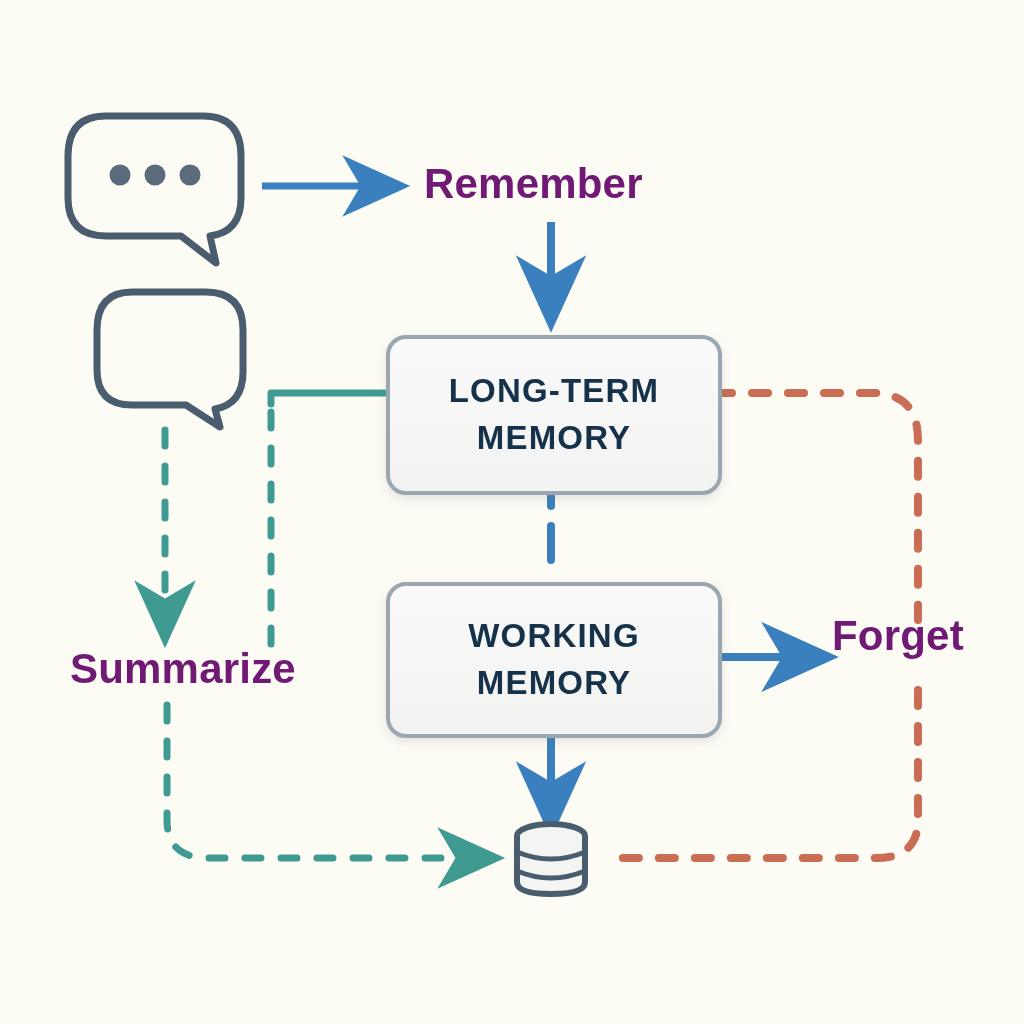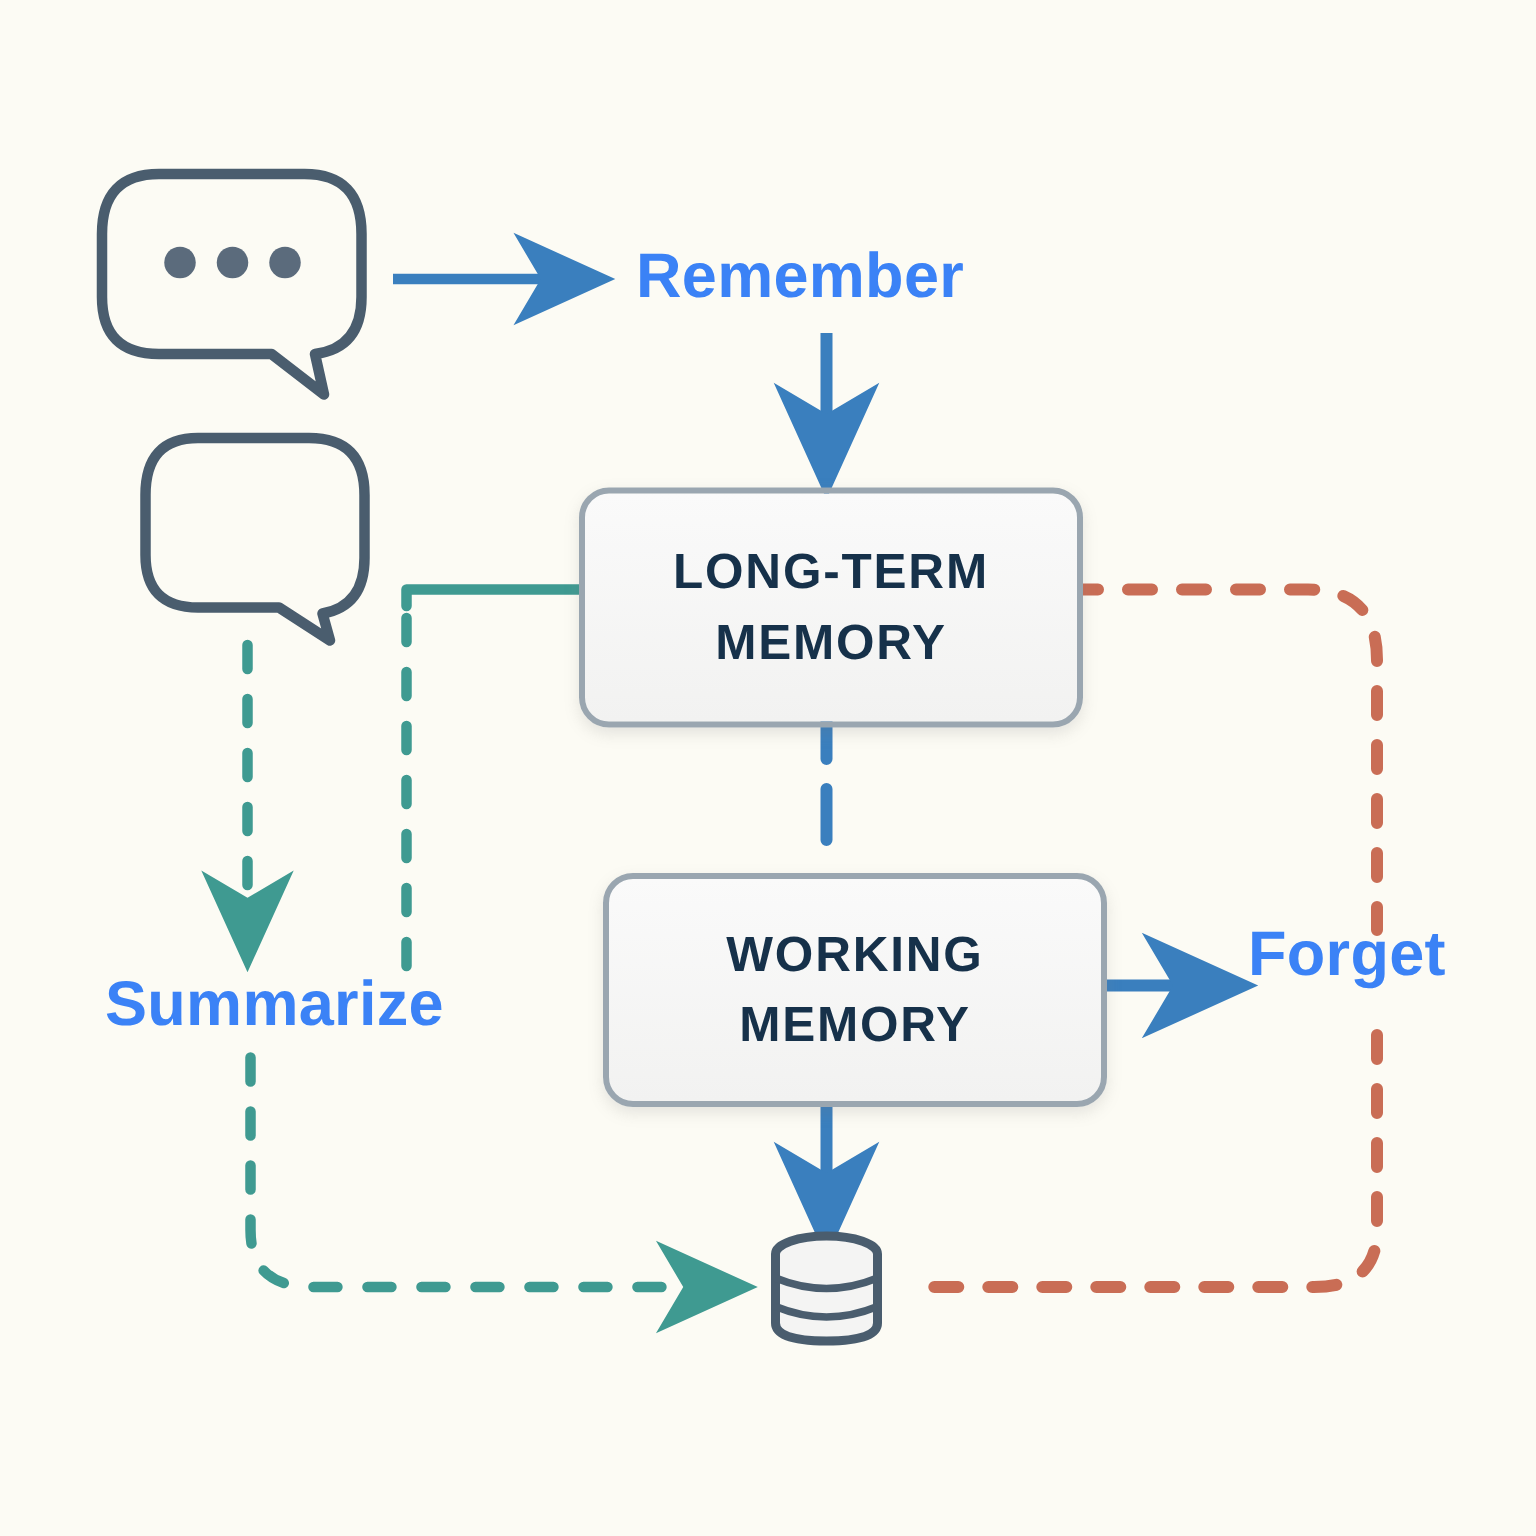--- a/index.html
+++ b/index.html
@@ -24,21 +24,21 @@
   .node-label{
     color:#16314a;
     font-size:33px;
     font-weight:600;
     letter-spacing:1.2px;
     line-height:1.42;
     white-space:pre-line;
   }
   .op-label{
     position:absolute;
-    color:#3b82f6;
+    color:#701a75;
     font-size:42px;
     font-weight:600;
     letter-spacing:0.2px;
     white-space:nowrap;
   }
 </style>
 </head>
 <body>
 
 <div id="stage">
@@ -89,26 +89,26 @@
     </g>
 
     <g>
       <ellipse cx="551" cy="836" rx="34" ry="12" fill="#f4f4f3" stroke="#4a5d6e" stroke-width="6"></ellipse>
       <path d="M517,836 L517,882 Q517,894 551,894 Q585,894 585,882 L585,836" fill="#f4f4f3" stroke="#4a5d6e" stroke-width="6" stroke-linejoin="round"></path>
       <path d="M517,852 Q551,866 585,852" fill="none" stroke="#4a5d6e" stroke-width="5"></path>
       <path d="M517,871 Q551,885 585,871" fill="none" stroke="#4a5d6e" stroke-width="5"></path>
     </g>
   </svg>
 
-  <div class="node-box" style="left:386px; top:325px; width:328px; height:152px;">
+  <div class="node-box" style="left:386px; top:335px; width:328px; height:152px;">
     <span class="node-label">LONG-TERM
 MEMORY</span>
   </div>
 
-  <div class="node-box" style="left:402px; top:582px; width:328px; height:148px;text-align:center;">
+  <div class="node-box" style="left:386px; top:582px; width:328px; height:148px;text-align:center;">
     <span class="node-label">WORKING
 MEMORY</span>
   </div>
 
   <div class="op-label" style="left:424px; top:160px;">Remember</div>
 
   <div class="op-label" style="left:70px; top:645px;text-align:right;">Summarize</div>
 
   <div class="op-label" style="left:832px; top:612px;">Forget</div>
 

